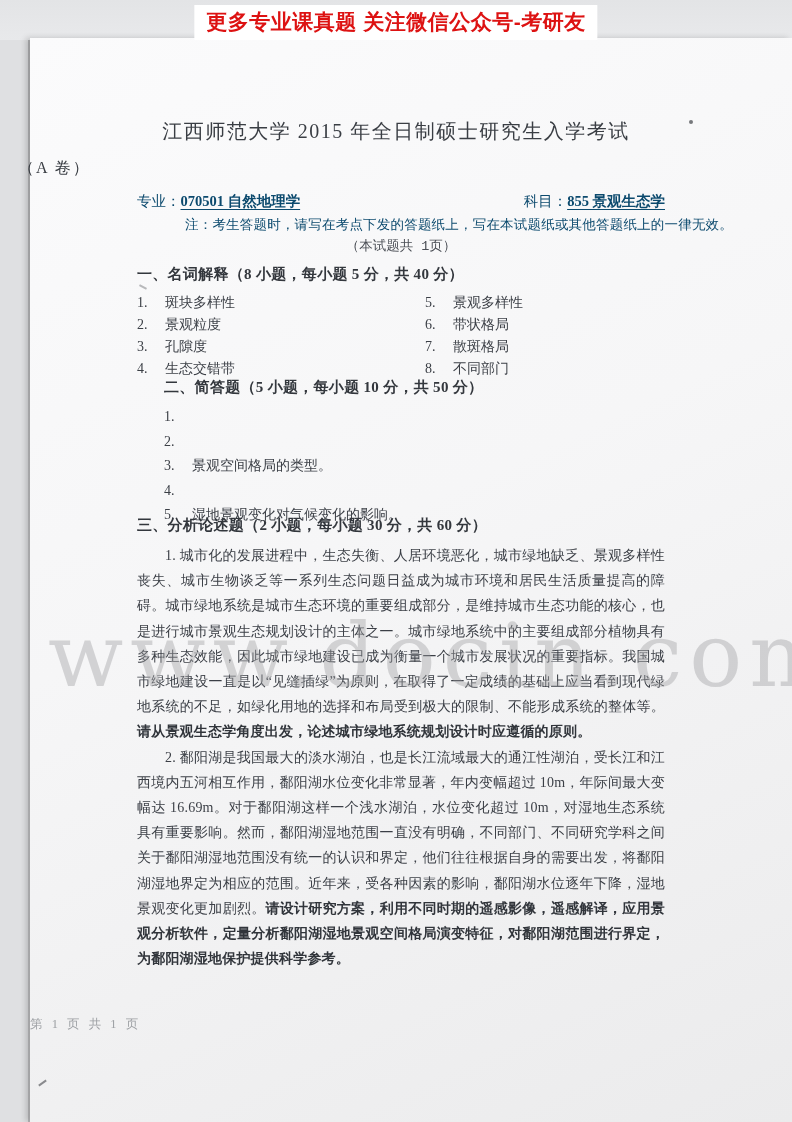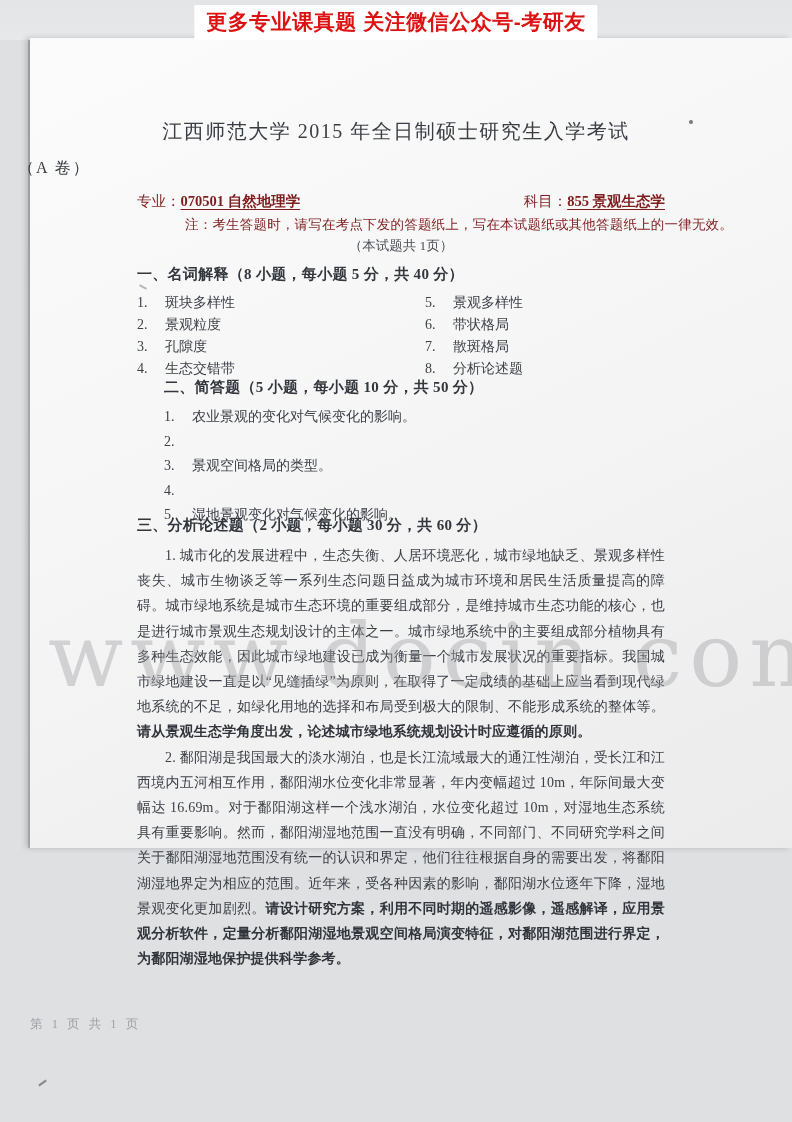--- a/index.html
+++ b/index.html
@@ -3,21 +3,21 @@
 <meta charset="utf-8">
 <style>
   html,body{margin:0;padding:0;}
   body{
     width:792px;height:1122px;
     background:#dfe0e2;
     font-family:"Liberation Serif","DejaVu Serif",serif;
     position:relative;overflow:hidden;
     -webkit-font-smoothing:antialiased;
   }
-  .canvas{position:absolute;inset:0;width:792px;height:848px;}
+  .canvas{position:absolute;inset:0;width:792px;height:1122px;}
   
   .sheet{
     position:absolute;left:30px;top:38px;right:0;bottom:0;
     background:linear-gradient(155deg,#fbfbfc 0%,#f6f6f7 45%,#efeff0 80%,#ebebec 100%);
     box-shadow:-4px 0 6px rgba(0,0,0,0.18);
   }
   .scan-edge{
     position:absolute;left:28px;top:40px;bottom:0;width:2px;
     background:linear-gradient(#7d7d7f,#9a9a9c 60%,#8c8c8e);
     opacity:.55;
@@ -34,25 +34,25 @@
     font-weight:bold;font-size:21px;color:#dd1212;letter-spacing:.5px;
   }
   .title{
     position:absolute;top:118px;left:0;width:792px;text-align:center;
     font-size:20px;color:#3a3e44;letter-spacing:1.5px;white-space:nowrap;
   }
   .volume{
     position:absolute;top:158px;left:18px;width:792px;text-align:left;
     font-size:16px;color:#3a3e44;letter-spacing:2px;
   }
-  .content{position:absolute;left:137px;width:528px;color:#7f1d1d;}
+  .content{position:absolute;left:137px;width:528px;color:#0c4a6e;}
   .meta-row{top:192px;display:flex;justify-content:space-between;font-size:14.5px;}
   .meta-value{font-weight:bold;text-decoration:underline;text-underline-offset:3px;}
   .note-line{top:216px;font-size:13.5px;letter-spacing:.2px;white-space:nowrap;margin-left:48px;}
-  .page-note{top:237px;text-align:center;font-size:13.5px;color:#4a4e55;}
+  .page-note{top:237px;text-align:center;font-size:13.5px;color:#4a4e55;font-family:Liberation Mono, monospace;}
   .sec{position:absolute;left:137px;width:528px;color:#3b3f46;}
   .sec-heading{font-weight:bold;font-size:15px;color:#33373d;letter-spacing:.3px;margin:0 0 8px 0;}
   .sec1{top:265px;}
   .sec1 .grid{display:grid;grid-template-columns:288px auto;grid-auto-flow:column;grid-template-rows:repeat(4,22px);font-size:14px;}
   .item{display:flex;line-height:22px;}
   .item .num{width:28px;flex:0 0 28px;}
   .sec2{top:378px;margin-left:27px;}
   .sec2 .item{line-height:24.5px;font-size:14px;}
   .sec3{top:516px;}
   .para{
@@ -123,31 +123,30 @@
       <div class="item">
           <span class="num">6.</span>
           <span>带状格局</span>
         </div>
       <div class="item">
           <span class="num">7.</span>
           <span>散斑格局</span>
         </div>
       <div class="item">
           <span class="num">8.</span>
-          <span>分析论述题</span>
+          <span>不同部门</span>
         </div>
     </div>
   </div>
 
   <div class="sec sec2">
     <div class="sec-heading">二、简答题（5 小题，每小题 10 分，共 50 分）</div>
     <div>
       <div class="item">
           <span class="num">1.</span>
-          <span>农业景观的变化对气候变化的影响。</span>
         </div>
       <div class="item">
           <span class="num">2.</span>
         </div>
       <div class="item">
           <span class="num">3.</span>
           <span>景观空间格局的类型。</span>
         </div>
       <div class="item">
           <span class="num">4.</span>

